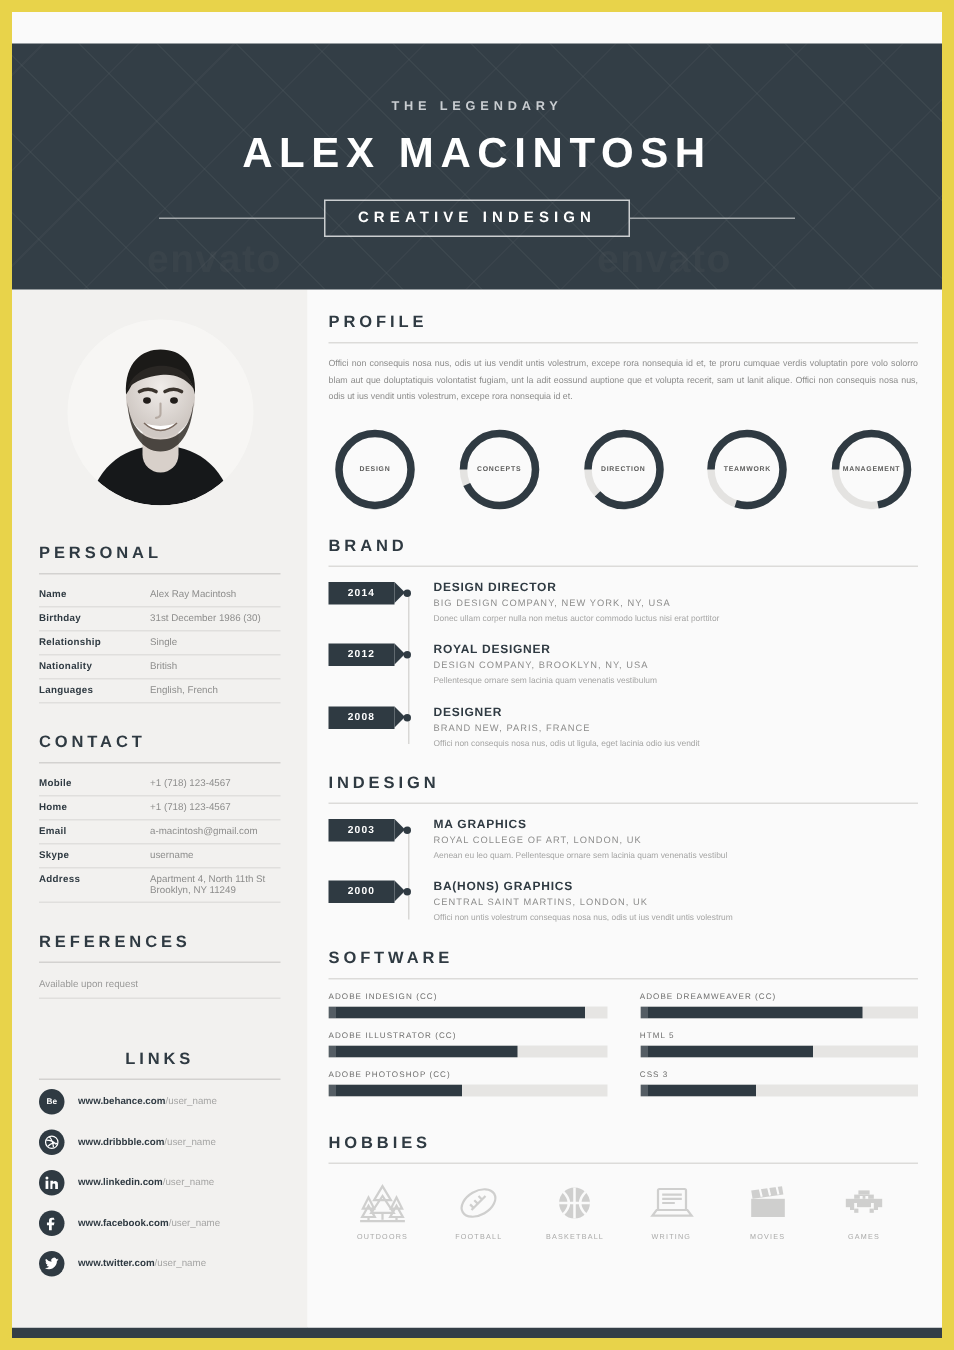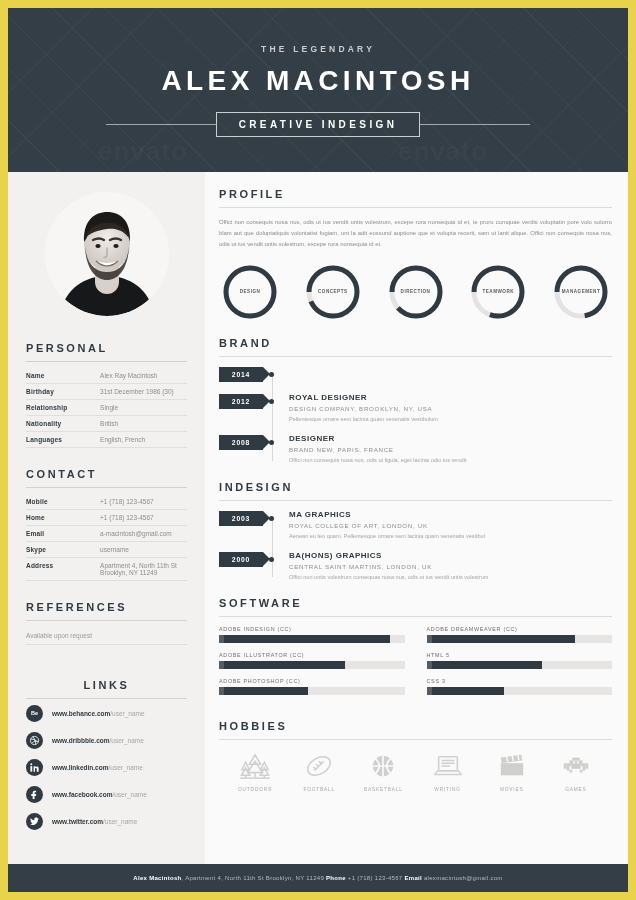--- a/index.html
+++ b/index.html
@@ -9,21 +9,21 @@
     font-family:"Liberation Sans", sans-serif;
     -webkit-font-smoothing:antialiased;
   }
   .page{
     position:absolute;left:8px;top:8px;width:620px;height:884px;
     background:#fafafa;overflow:hidden;
   }
   
   .header{
     position:relative;height:164px;background:#333e46;
-    display:flex;flex-direction:column;align-items:center;justify-content:center;
+    display:flex;flex-direction:column;align-items:center;justify-content:center;margin-top:21px;
   }
   .hdr-pattern{
     position:absolute;inset:0;opacity:.16;
     background-image:
       repeating-linear-gradient(45deg, transparent 0 36px, rgba(255,255,255,.25) 36px 37px),
       repeating-linear-gradient(-45deg, transparent 0 44px, rgba(255,255,255,.18) 44px 45px);
   }
   .legendary{
     position:relative;color:#c9cdd1;font-size:8.5px;letter-spacing:3.2px;
     font-weight:bold;margin-bottom:11px;
@@ -379,20 +379,25 @@
 
       <div class="m-block">
         <div class="m-title">BRAND</div>
         <div class="m-rule"></div>
         <div class="tl">
           <div class="tl-line"></div>
 
           <div class="tl-item">
             <div class="year">2014</div>
             <div class="dot"></div>
+            <div class="tl-txt">
+              <div class="tl-role">DESIGN DIRECTOR</div>
+              <div class="tl-org">BIG DESIGN COMPANY, NEW YORK, NY, USA</div>
+              <div class="tl-desc">Donec ullam corper nulla non metus auctor commodo luctus nisi erat porttitor</div>
+            </div>
           </div>
 
           <div class="tl-item">
             <div class="year">2012</div>
             <div class="dot"></div>
             <div class="tl-txt">
               <div class="tl-role">ROYAL DESIGNER</div>
               <div class="tl-org">DESIGN COMPANY, BROOKLYN, NY, USA</div>
               <div class="tl-desc">Pellentesque ornare sem lacinia quam venenatis vestibulum</div>
             </div>

